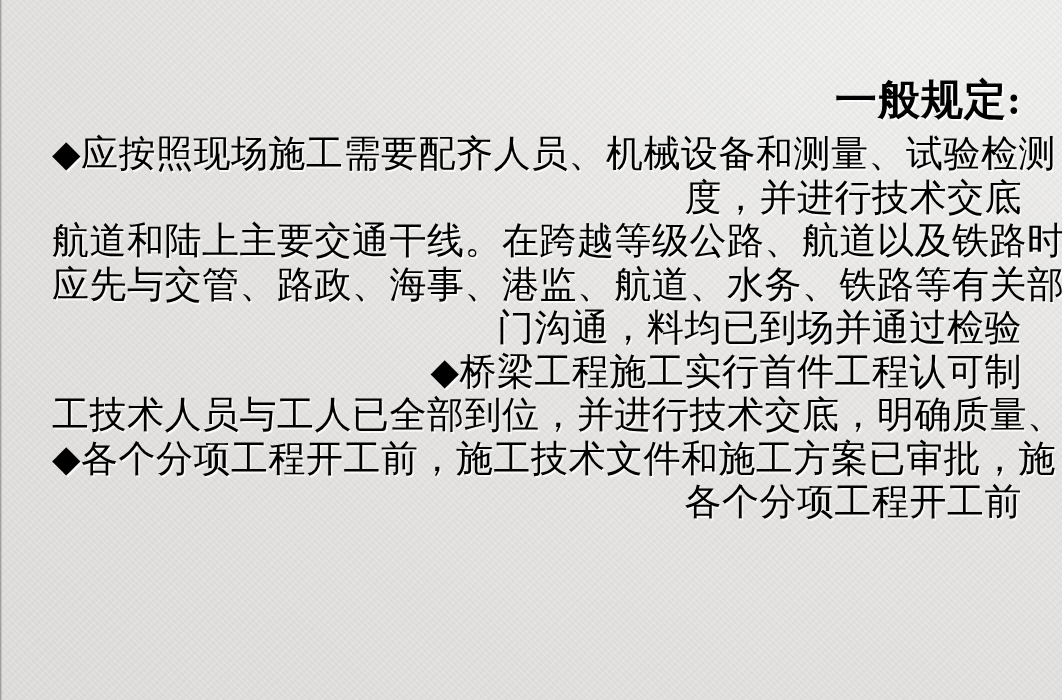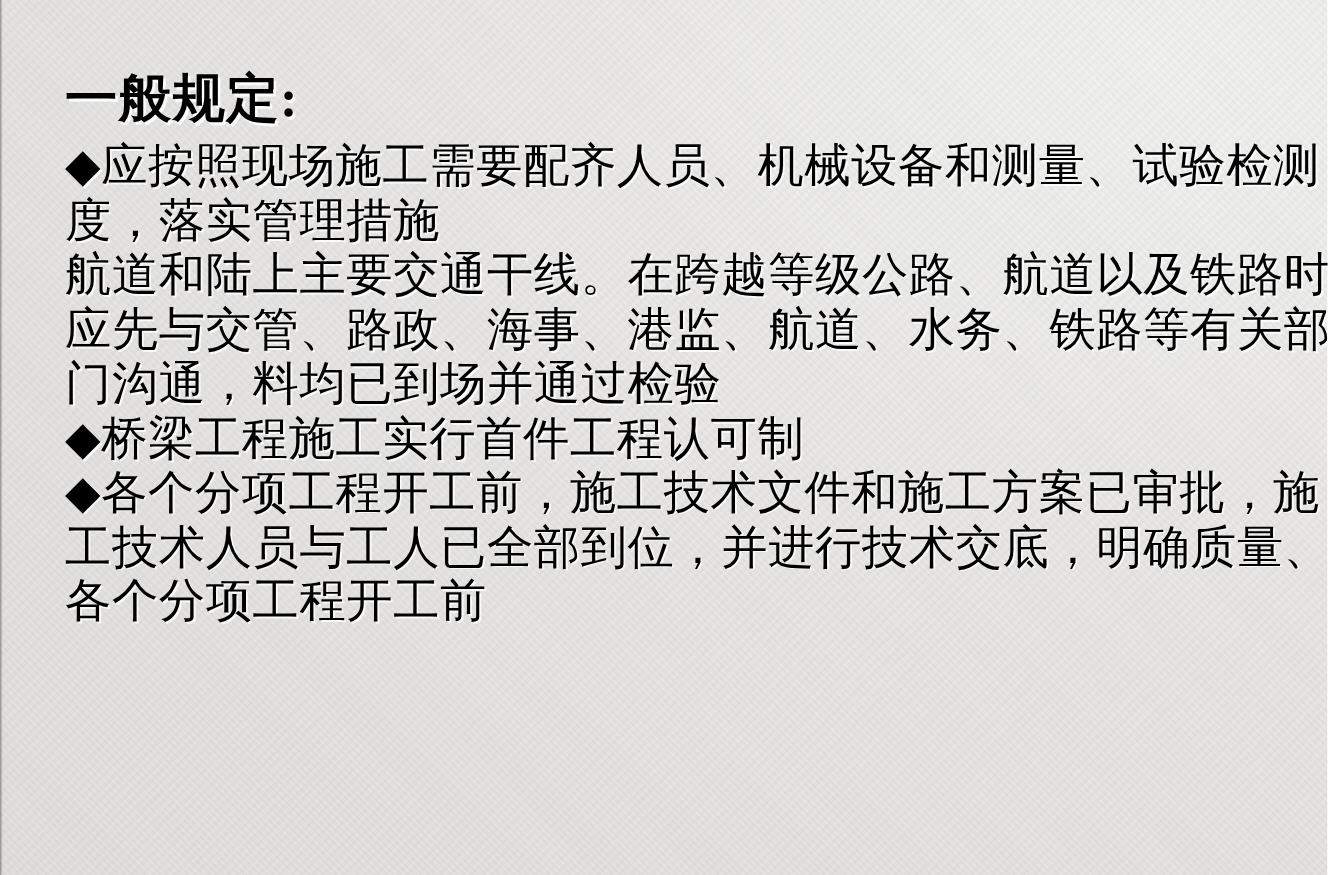--- a/index.html
+++ b/index.html
@@ -15,21 +15,22 @@
   }
   
   .slide {
     position: absolute;
     inset: 0;
     background:
       repeating-linear-gradient(45deg, rgba(255,255,255,0.05) 0 2px, rgba(0,0,0,0.015) 2px 4px),
       repeating-linear-gradient(-45deg, rgba(255,255,255,0.04) 0 3px, rgba(0,0,0,0.012) 3px 6px),
       radial-gradient(ellipse at 88% 6%, #f0f0ef 0%, #e7e6e4 40%, #e2e1df 70%, #dedddb 100%);
     box-sizing: border-box;
-    padding: 56px 40px 0 52px;
+    padding: 76px 40px 0 52px;
+    text-align: right;
   }
   
   .slide::before {
     content: "";
     position: absolute;
     left: 0;
     top: 0;
     bottom: 0;
     width: 2px;
     background: linear-gradient(to right, rgba(50,50,50,0.45), rgba(120,120,120,0.10));
@@ -60,29 +61,29 @@
   }
 </style>
 </head>
 <body>
 
 <div class="slide">
   <h1 class="title">一般规定:</h1>
   <div class="content" id="bullets-container">
       <div class="bullet-paragraph">
         <div class="text-line">◆应按照现场施工需要配齐人员、机械设备和测量、试验检测</div>
-        <div class="text-line">度，落实管理措施</div>
+        <div class="text-line">度，并进行技术交底</div>
       </div>
       <div class="bullet-paragraph">
         <div class="text-line">航道和陆上主要交通干线。在跨越等级公路、航道以及铁路时，</div>
         <div class="text-line">应先与交管、路政、海事、港监、航道、水务、铁路等有关部</div>
         <div class="text-line">门沟通，料均已到场并通过检验</div>
       </div>
       <div class="bullet-paragraph">
         <div class="text-line">◆桥梁工程施工实行首件工程认可制</div>
       </div>
       <div class="bullet-paragraph">
+        <div class="text-line">工技术人员与工人已全部到位，并进行技术交底，明确质量、</div>
         <div class="text-line">◆各个分项工程开工前，施工技术文件和施工方案已审批，施</div>
-        <div class="text-line">工技术人员与工人已全部到位，并进行技术交底，明确质量、</div>
         <div class="text-line">各个分项工程开工前</div>
       </div>
     </div>
 </div>
 
 </body></html>

